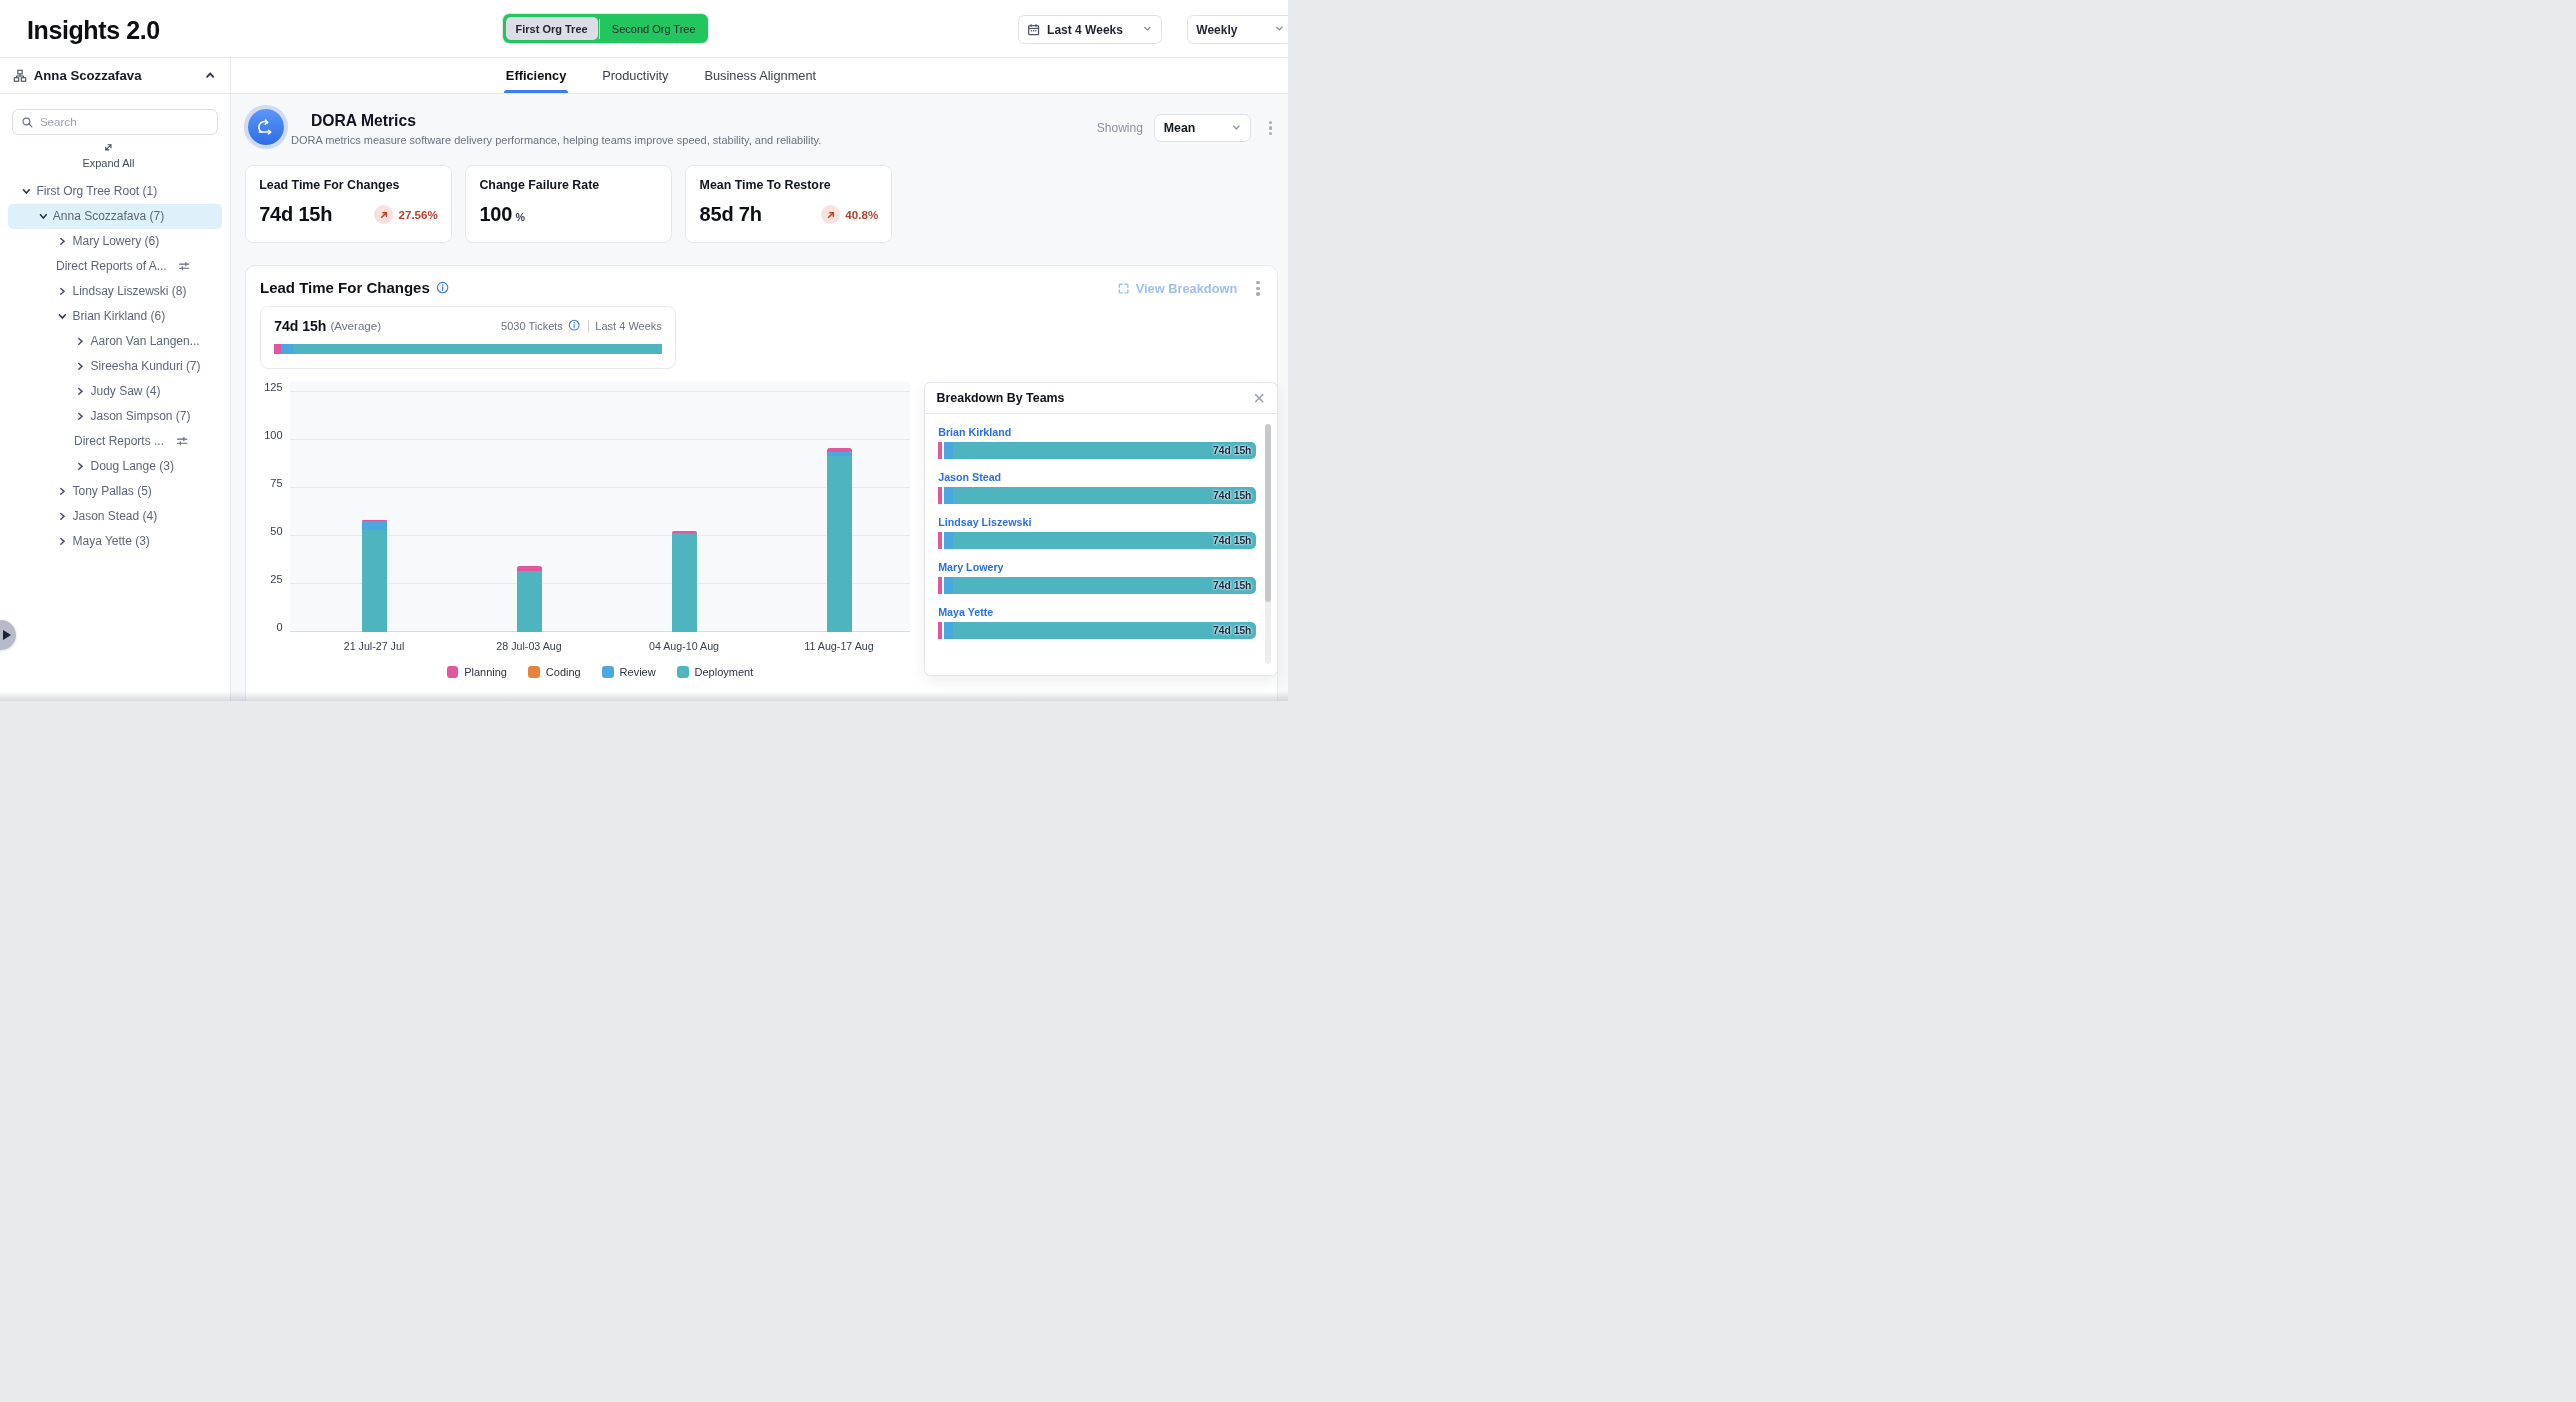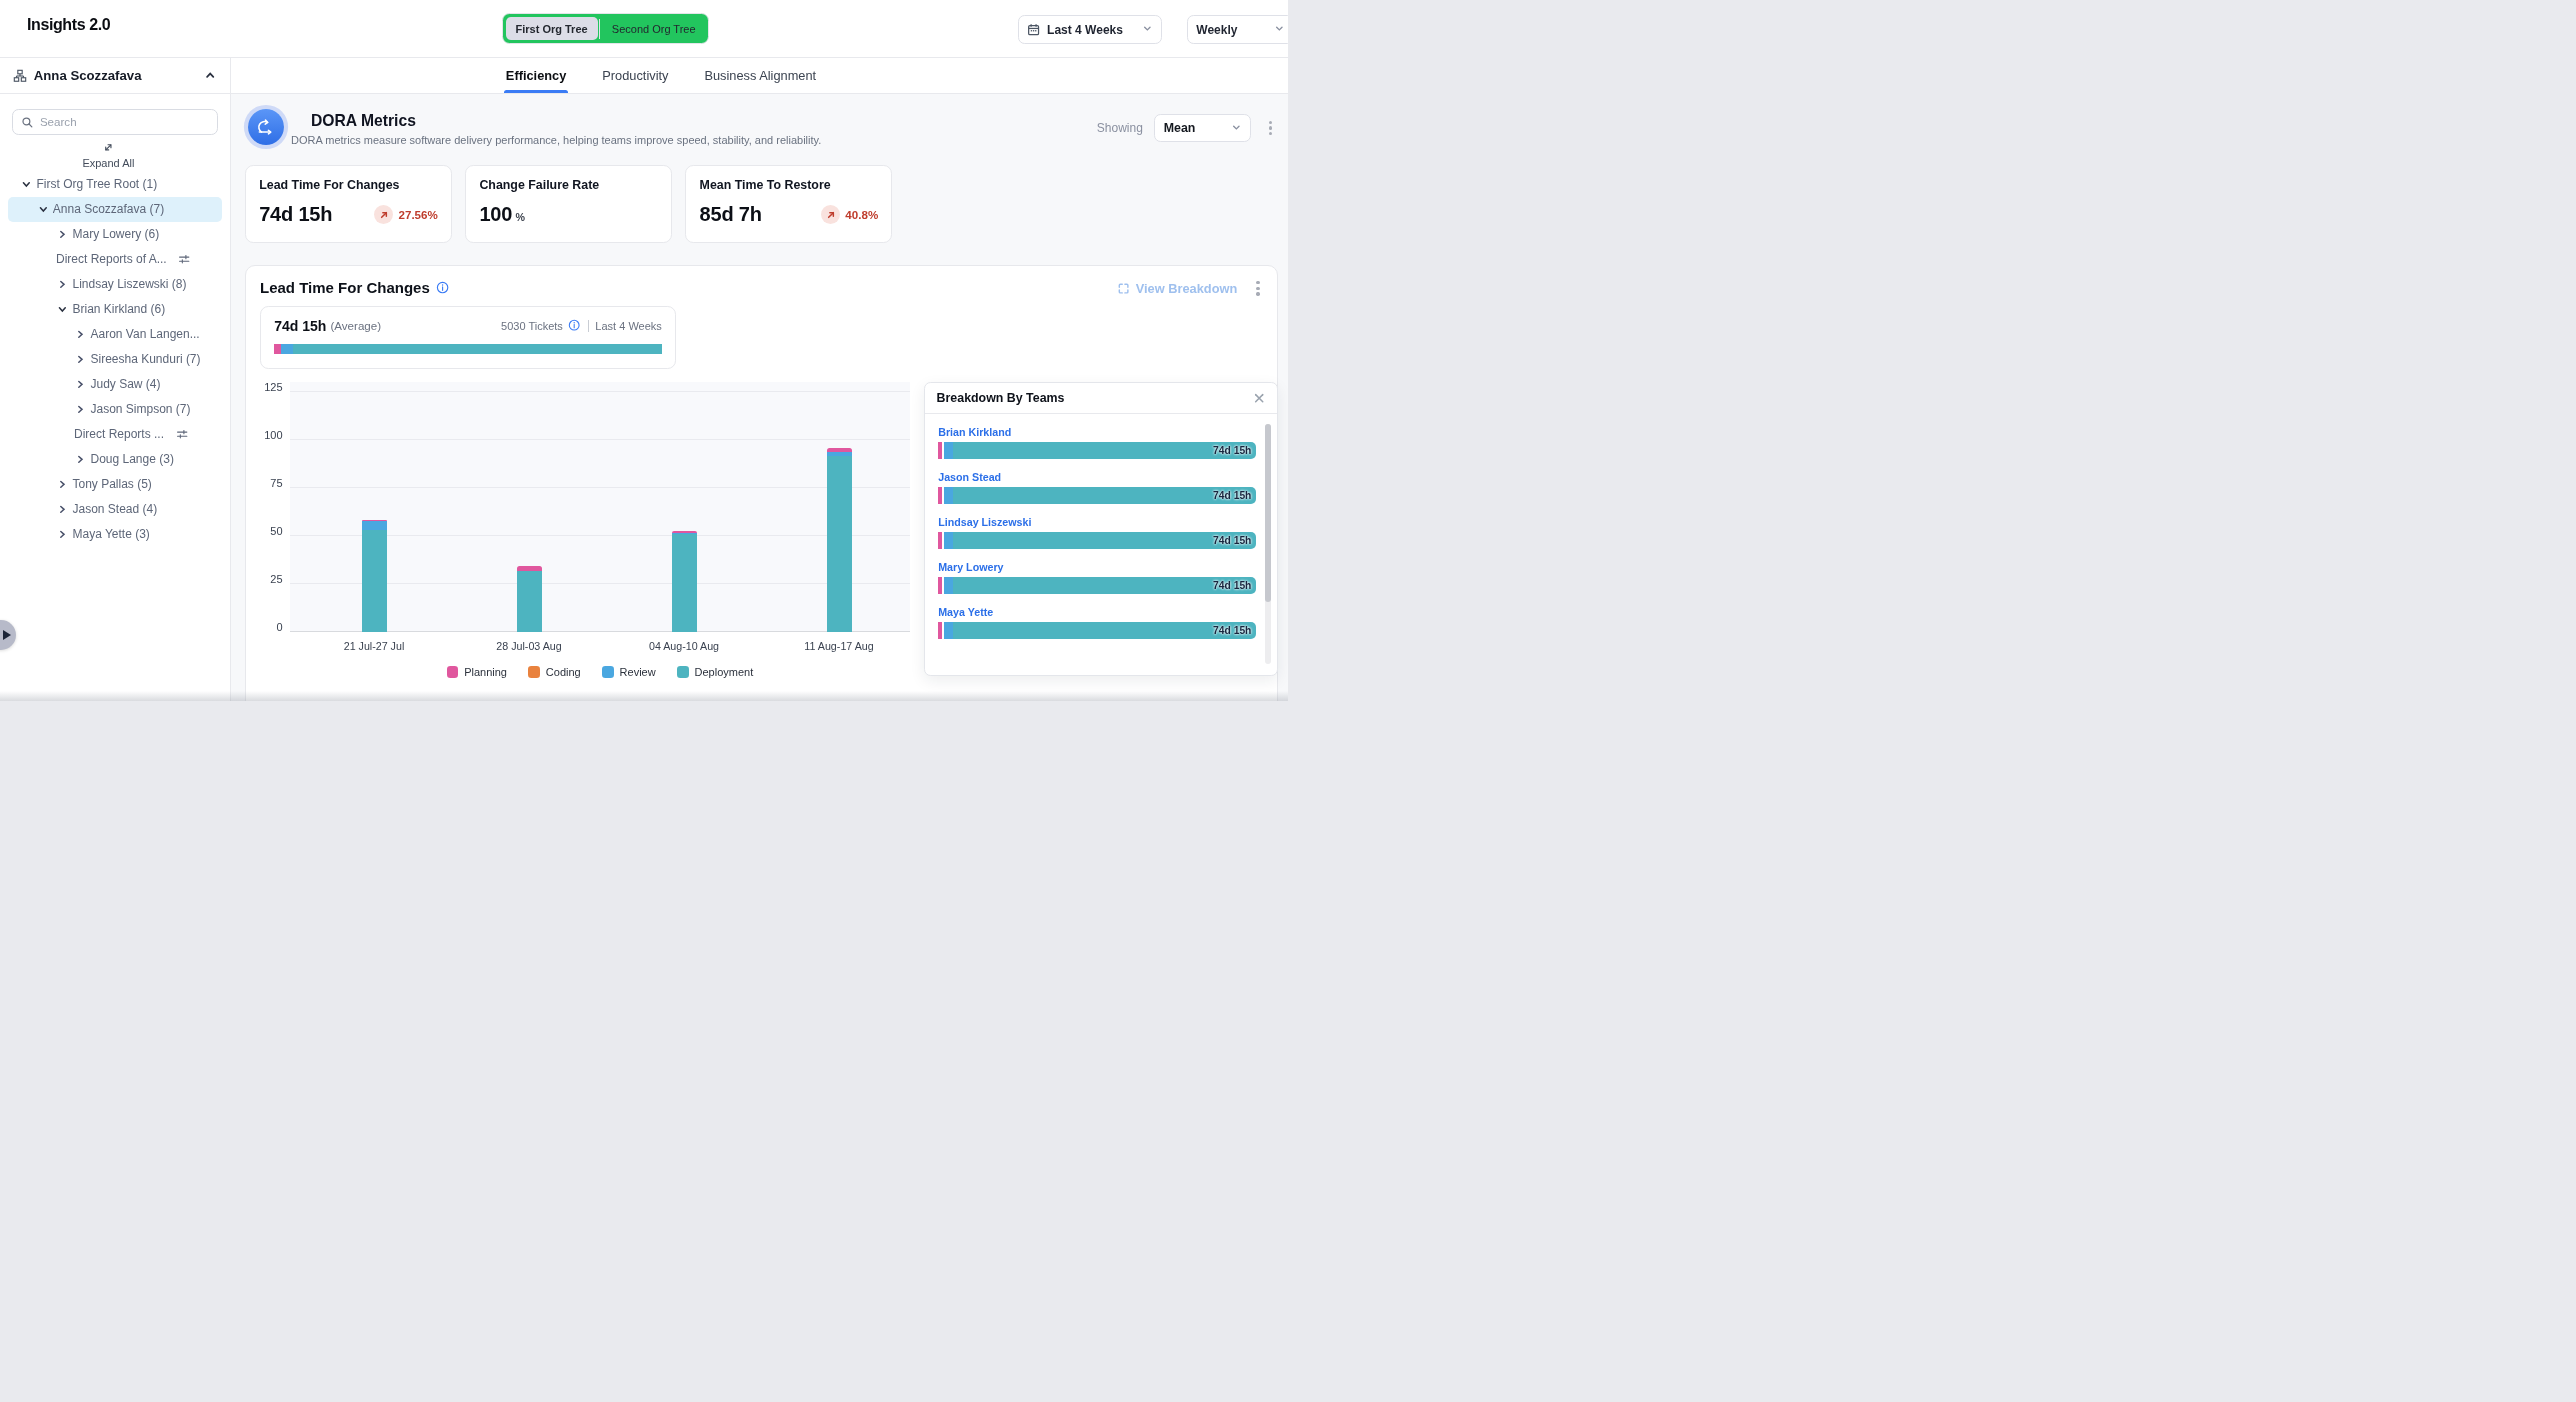--- a/index.html
+++ b/index.html
@@ -2,40 +2,40 @@
 <html style="font-size:13.2px"><head>
 <meta charset="utf-8">
 <style>
   * { margin:0; padding:0; box-sizing:border-box; }
   html,body { background:#e9eaee; }
   body { font-family:"Liberation Sans", sans-serif; }
   #app { position:relative; width:1288px; height:701px; background:#fff; overflow:hidden; color:#1b2130; }
 
   
   .topbar { position:absolute; left:0; top:0; width:100%; height:58px; background:#fff; border-bottom:0.8px solid #e8e9ed; z-index:5; }
-  .app-title { position:absolute; left:27px; top:15.7px; font-size:16px; font-weight:800; letter-spacing:-0.4px; color:#0b0d12; }
+  .app-title { position:absolute; left:27px; top:15.7px; font-size:25px; font-weight:800; letter-spacing:-0.4px; color:#0b0d12; }
   .org-toggle { position:absolute; left:502px; top:13.2px; height:31px; display:flex; align-items:center; background:#22c55e; border:0.8px solid #e3e5ea; border-radius:7.4px; padding:2.5px; }
   .org-toggle .opt { font-size:11px; padding:5.8px 10px; border-radius:5px; color:#23272f; white-space:nowrap; cursor:pointer; }
   .org-toggle .opt.sel { background:#dcdde7; font-weight:700; }
   .org-toggle .tog-divider { width:0.8px; height:20px; background:#e3e5ea; margin:0 1.7px; }
   .select-box { position:absolute; top:15px; height:29px; background:#fff; border:0.8px solid #dfe1e8; border-radius:6.6px; display:flex; align-items:center; padding:0 8.3px; gap:6.6px; cursor:pointer; }
   .select-box .sel-label { font-size:12px; font-weight:600; color:#1f2430; flex:1; white-space:nowrap; }
   .sel-chev { margin-left:auto; }
   #date-select { left:1018px; width:144px; }
   #gran-select { left:1187px; width:107px; }
 
   
   .sidebar { position:absolute; left:0; top:58px; width:231px; height:644px; background:#fff; border-right:0.8px solid #e8e9ed; z-index:4; }
   .side-head { height:36px; display:flex; align-items:center; gap:6.6px; padding:0 13.2px; border-bottom:0.8px solid #e8e9ed; }
   .side-head .owner { font-size:13.2px; font-weight:700; color:#161b26; flex:1; }
   .search-wrap { margin:15px 11.6px 0 11.6px; height:25.6px; border:0.8px solid #d9dce3; border-radius:6.6px; display:flex; align-items:center; padding:0 8.3px; gap:6.6px; background:#fff; }
   .search-wrap input { border:none; outline:none; font-size:11.6px; color:#3a414d; width:100%; font-family:inherit; background:transparent; }
   .search-wrap input::placeholder { color:#9aa1ad; }
   .expand-all { display:flex; justify-content:flex-end; align-items:center; gap:4.1px; margin:7.4px 13.2px 0 0; font-size:11px; color:#434c5b; cursor:pointer;flex-direction:column; }
-  .tree { margin-top:3px; }
+  .tree { margin-top:10px; }
   .tree-row { height:25px; display:flex; align-items:center; gap:3.3px; font-size:12px; color:#5d6678; cursor:pointer; margin:0 8.3px 0 0; border-radius:5px; padding-right:5px; }
   .tree-row.selected { background:#def1fb; }
   .tree-row .tree-chevron { width:13.2px; height:13.2px; flex:0 0 13.2px; display:flex; align-items:center; justify-content:center; color:#49516. }
   .tree-row .tree-chevron svg { display:block; }
   .tree-row .tree-label { white-space:nowrap; overflow:hidden; text-overflow:ellipsis; }
   .tree-row .tree-filter { margin-left:8.3px; display:flex; align-items:center; }
   .lvl0 { padding-left:20px; } .lvl1 { padding-left:36px; } .lvl2 { padding-left:56px; } .lvl3 { padding-left:74px; }
   .tree-row.no-chev { }
   .tree-row.selected { margin-left:8.3px; padding-left:28px; }
 

